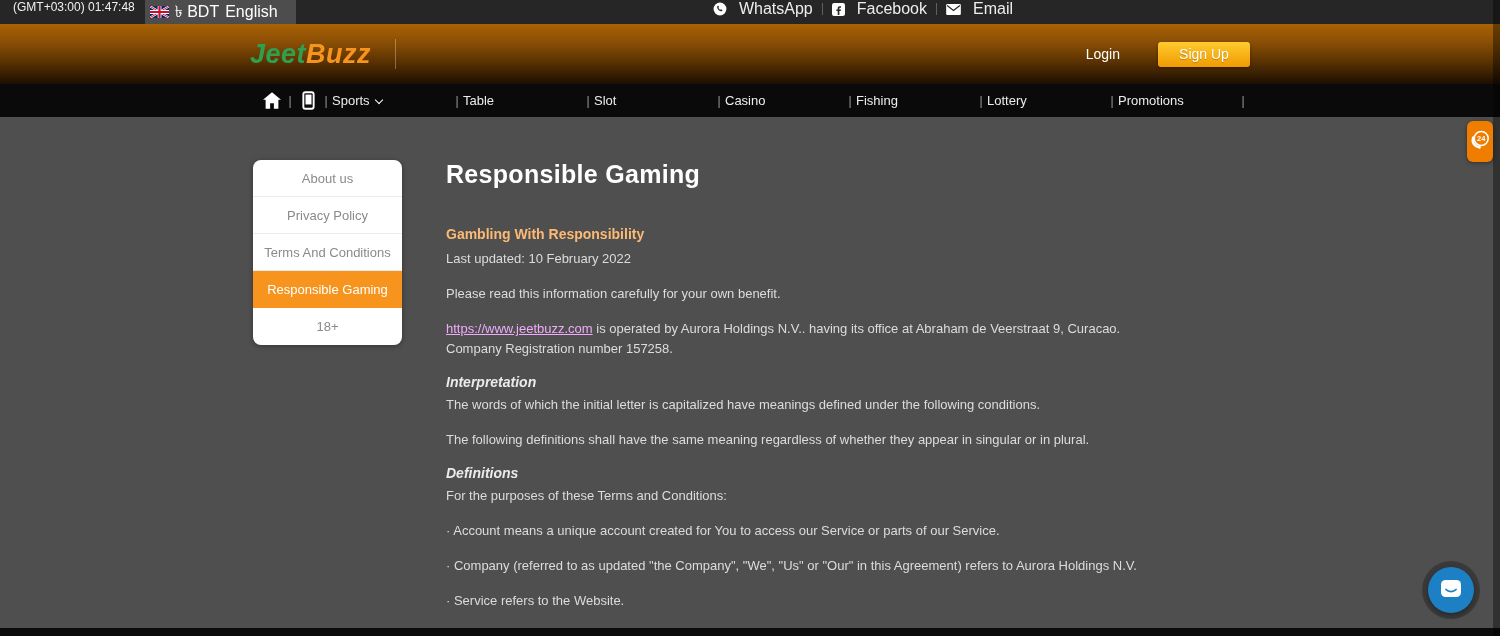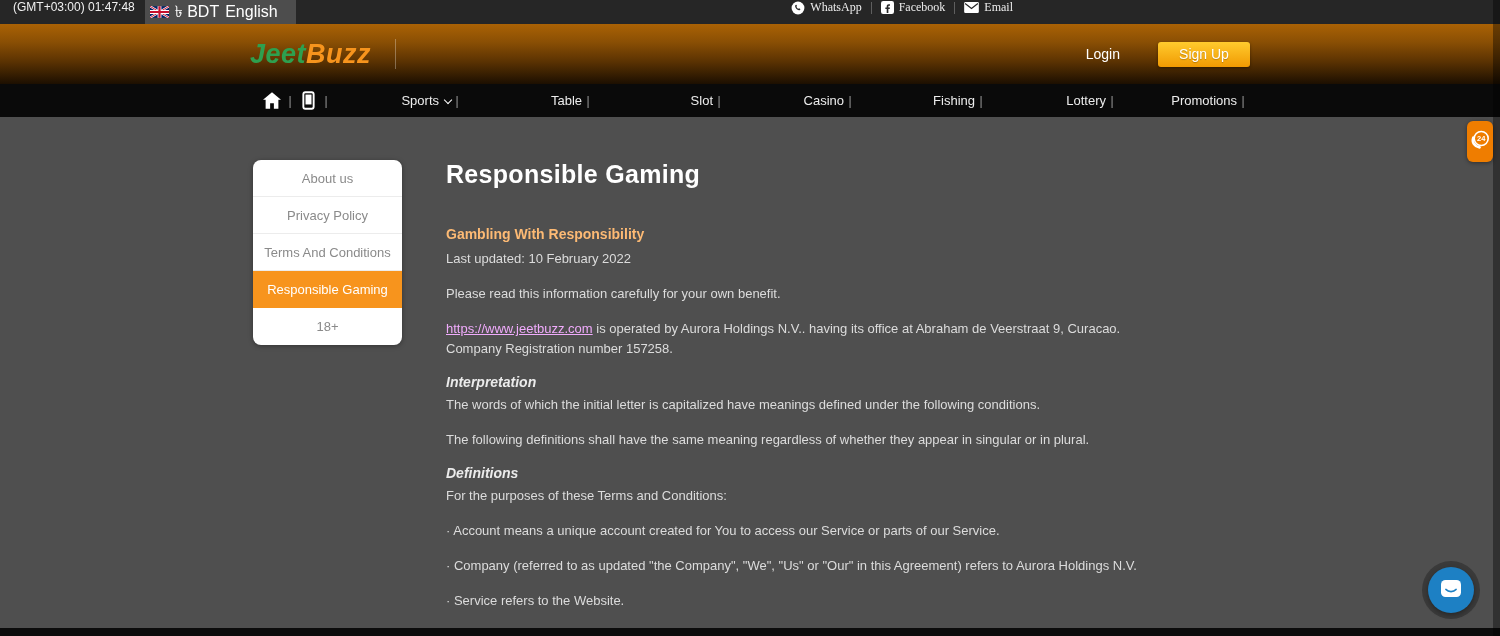--- a/index.html
+++ b/index.html
@@ -16,21 +16,21 @@
   .topbar { height:24px; background:#262626; }
   .topbar-inner { height:16px; display:flex; align-items:flex-start;margin-left:13px; }
   .tb-time { font-size:12px; color:#f0f0f0; white-space:nowrap; }
   .lang-box {
     margin-left:10px; height:24px; display:flex; align-items:center;
     background:#4d4d4d; padding:0 18px 0 5px; gap:6px; cursor:pointer;
     font-size:16px; color:#fff; white-space:nowrap;
   }
   .flag svg { display:block; }
   .tb-right { margin-left:auto; display:flex; align-items:center; gap:9px; }
-  .tb-link { display:flex; align-items:center; gap:5px; font-size:12px; color:#ededed; cursor:pointer;font-family:Liberation Serif, serif; }
+  .tb-link { display:flex; align-items:center; gap:12px; font-size:16px; color:#ededed; cursor:pointer; }
   .tb-ic svg { display:block; }
   .tb-sep { width:1px; height:12px; background:#5f5f5f; }
 
   
   .header {
     height:60px;
     background:linear-gradient(180deg,#aa6205 0%, #8a4f04 30%, #5c3302 62%, #1c0f01 100%);
   }
   .header-inner { height:60px; display:flex; align-items:center; }
   .logo { font-style:italic; font-weight:bold; font-size:27px; letter-spacing:.5px; cursor:pointer; white-space:nowrap; }
@@ -45,21 +45,21 @@
     border-radius:3px; font-size:14px; color:#fff; cursor:pointer;
     box-shadow:0 1px 3px rgba(0,0,0,.4); text-shadow:0 1px 1px rgba(0,0,0,.25);
   }
 
   
   .nav { height:33px; background:#0a0a0a; }
   .nav-inner { height:33px; display:flex; align-items:center; padding-left:10px; font-size:13px; color:#ececec; }
   .nav-ic { width:24px; display:flex; justify-content:center; cursor:pointer; }
   .nav-ic svg { display:block; }
   .nav-sep { width:12px; text-align:center; color:#9a9a9a; font-size:12px; }
-  .nav-item { width:119px; text-align:right; cursor:pointer; white-space:nowrap; }
+  .nav-item { width:119px; text-align:left; cursor:pointer; white-space:nowrap; }
   .caret {
     display:inline-block; width:6px; height:6px;
     border-right:1.5px solid #fff; border-bottom:1.5px solid #fff;
     transform:rotate(45deg); margin-left:6px; vertical-align:2px;
   }
 
   
   .main-row { display:flex; padding-top:43px; }
   aside.sidebar {
     width:149px; margin-left:3px; margin-right:44px; flex:none;

